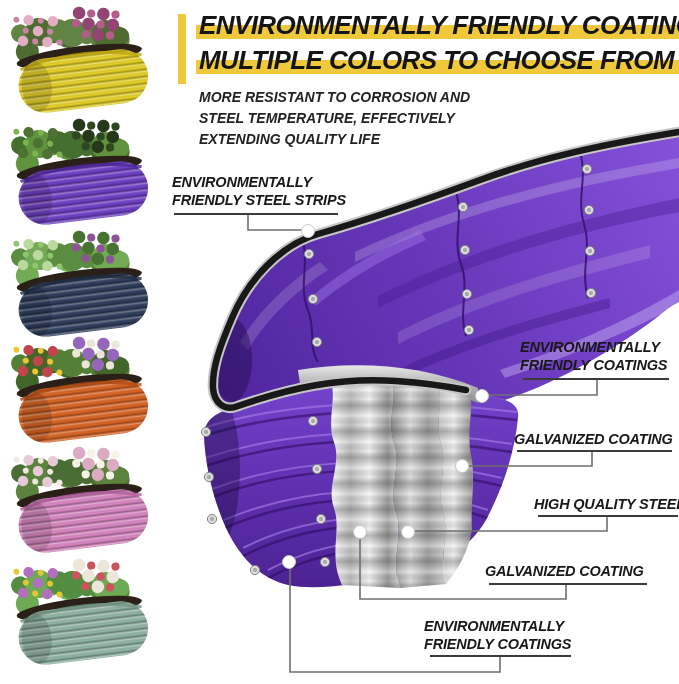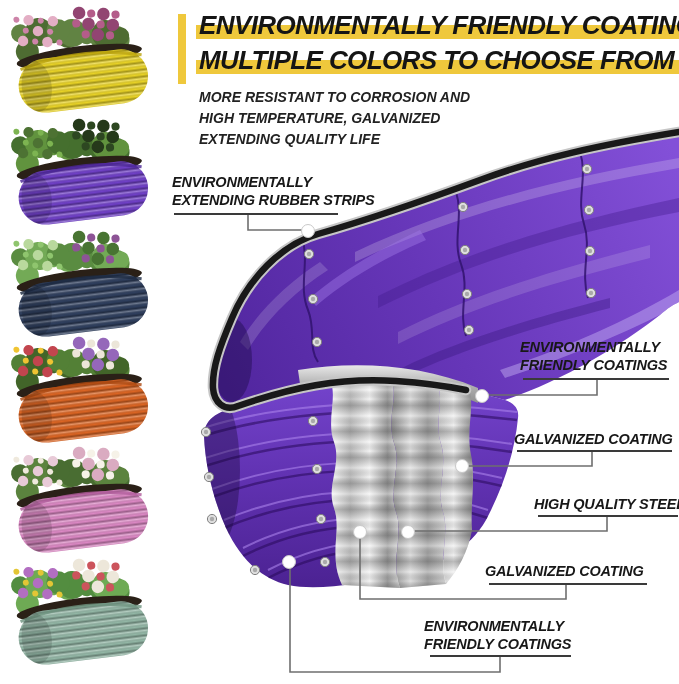--- a/index.html
+++ b/index.html
@@ -33,21 +33,21 @@
   .swatch{position:absolute;left:2px;width:162px;height:132px}
 </style>
 </head>
 <body>
 
 <div class="accent-bar"></div>
 <div class="h-line" id="title1"><span class="hl">ENVIRONMENTALLY FRIENDLY COATING</span></div>
 <div class="h-line" id="title2"><span class="hl">MULTIPLE COLORS TO CHOOSE FROM</span></div>
 <div class="subtitle">
   <div>MORE RESISTANT TO CORROSION AND</div>
-  <div>HIGH TEMPERATURE, GALVANIZED</div>
+  <div>STEEL TEMPERATURE, EFFECTIVELY</div>
   <div>EXTENDING QUALITY LIFE</div>
 </div>
 
 <div id="bed-options">
     <div class="swatch" style="top: 0px;"><svg width="162" height="132" viewBox="0 0 162 132">
     <defs>
           <linearGradient id="corr0" x1="0" y1="58" x2="0" y2="65" gradientUnits="userSpaceOnUse" spreadMethod="repeat">
       <stop offset="0" stop-color="rgba(255,255,255,0.30)"></stop>
             <stop offset="0.4" stop-color="rgba(0,0,0,0)"></stop>
       <stop offset="0.7" stop-color="rgba(0,0,0,0.30)"></stop>
@@ -360,21 +360,21 @@
       <rect x="16" y="54" width="130" height="54" rx="27" fill="#93B7A6"></rect>
       <rect x="16" y="54" width="130" height="54" rx="27" fill="url(#corr5)"></rect>
       <path d="M20,62 Q80,46 142,62" fill="none" stroke="#6E937F" stroke-width="3" opacity="0.8"></path>
       <ellipse cx="34" cy="81" rx="15" ry="25" fill="rgba(0,0,0,0.14)"></ellipse>
     </g>
       </svg></div>
   </div>
 
 <div class="callout-label" id="lbl-rubber">
   <div>ENVIRONMENTALLY</div>
-  <div>EXTENDING RUBBER STRIPS</div>
+  <div>FRIENDLY STEEL STRIPS</div>
 </div>
 <div class="callout-label" id="lbl-c1">
   <div>ENVIRONMENTALLY</div>
   <div>FRIENDLY COATINGS</div>
 </div>
 <div class="callout-label" id="lbl-c2">
   <div>GALVANIZED COATING</div>
 </div>
 <div class="callout-label" id="lbl-c3">
   <div>HIGH QUALITY STEEL</div>

